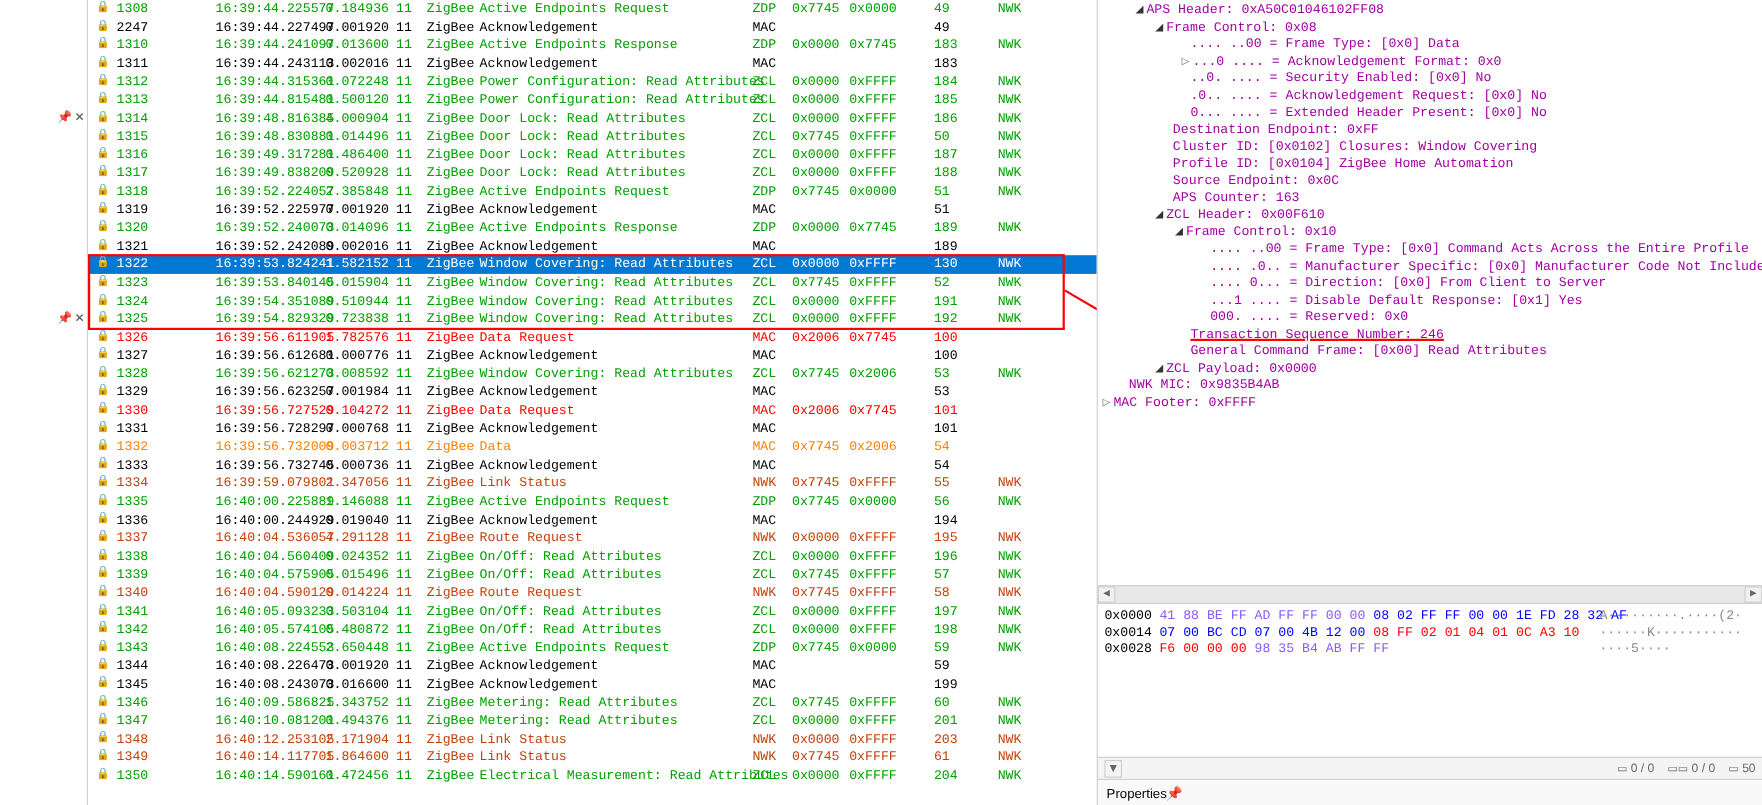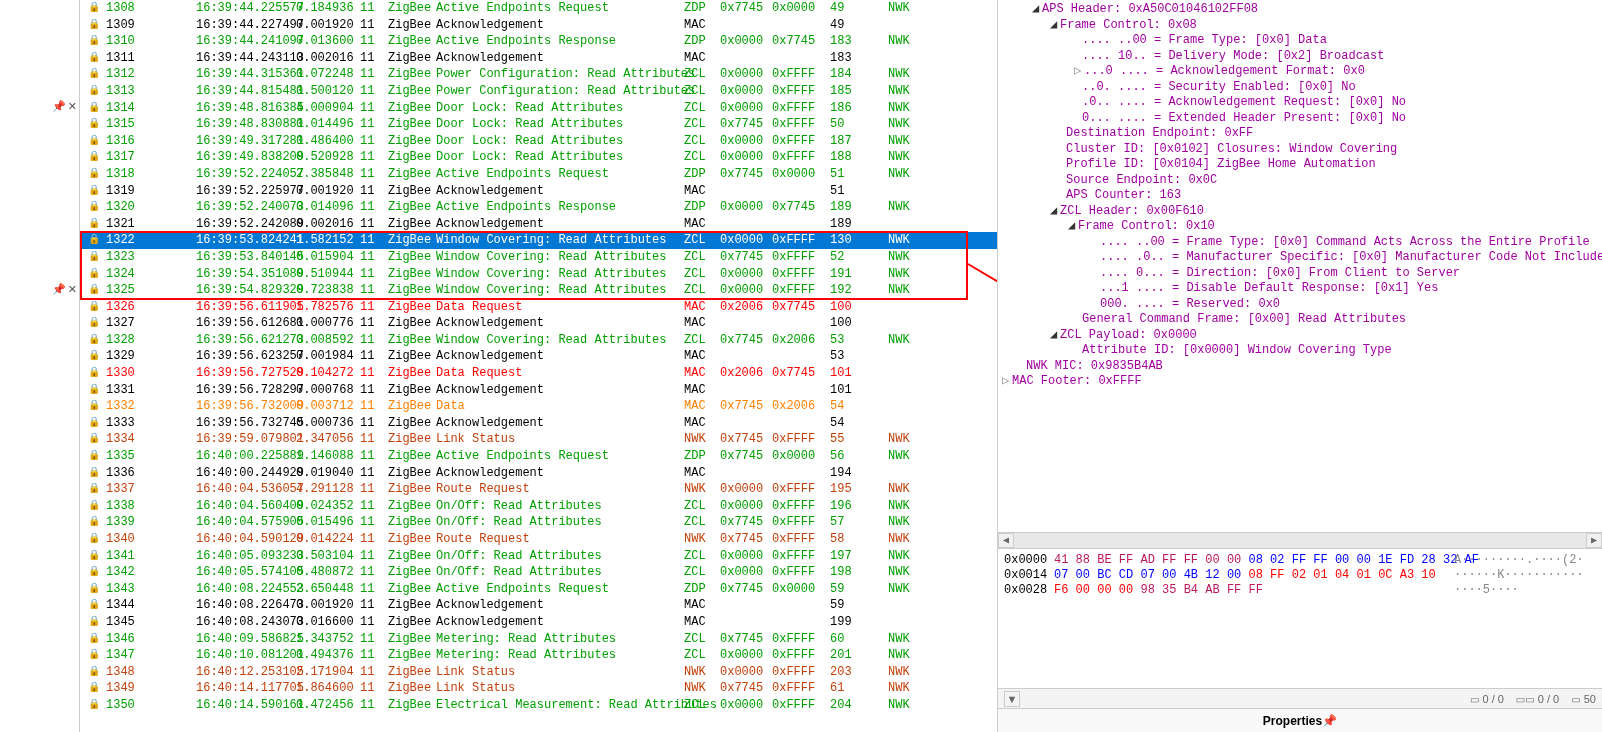--- a/index.html
+++ b/index.html
@@ -49,21 +49,21 @@
 .lock { width: 18px; color: #999; font-size: 10px; }
 .c-no { width: 90px; }
 .c-time { width: 100px; }
 .c-delta { width: 64px; }
 .c-ch { width: 28px; }
 .c-proto { width: 48px; }
 .c-info { width: 248px; }
 .c-layer { width: 36px; }
 .c-src { width: 52px; }
 .c-dst { width: 58px; }
-.c-seq { width: 58px; }
+.c-seq { width: 58px; margin-left: 19px; }
 .c-nwk { width: 40px; }
 .clr-black { color: #000; }
 .clr-green { color: #00a000; }
 .clr-blue { color: #c2410c; }
 .clr-orange { color: #ff8000; }
 .clr-red { color: #ff0000; }
 .highlight-box {
   position: absolute;
   border: 2px solid #ff0000;
   pointer-events: none;
@@ -107,21 +107,21 @@
 .hex-pane {
   height: 140px;
   border-top: 1px solid #ccc;
   padding: 4px 6px;
   overflow: hidden;
 }
 .hex-row { display: flex; white-space: nowrap; line-height: 15px; }
 .hex-addr { width: 50px; color: #000; }
 .hex-bytes { width: 400px; }
 .hex-ascii { color: #888; }
-.hex-b { color: #be185d; }
+.hex-b { color: #8b5cf6; }
 .hex-blue { color: #0000ff; }
 .hex-red { color: #ff0000; }
 .status-strip {
   height: 20px;
   border-top: 1px solid #ccc;
   background: #f4f4f4;
   display: flex;
   align-items: center;
   padding: 0 6px;
   justify-content: space-between;
@@ -137,23 +137,22 @@
 }
 .status-right { display: flex; gap: 12px; color: #666; }
 .props-header {
   height: 24px;
   border-top: 1px solid #ccc;
   background: #f9f9f9;
   padding: 4px 8px;
   font-family: Arial, sans-serif;
   font-size: 12px;
   display: flex;
-  justify-content: center;
+  justify-content: flex-start;
   align-items: center;
-  font-weight: bold;
 }
 .pin-glyph { font-size: 12px; color: #666; }
 .icon-frame { display: inline-block; font-size: 10px; color: #666; }
 </style>
 </head>
 <body>
 
 <div class="main">
   <div class="left-panels">
     <div class="pin-close top">
@@ -177,21 +176,21 @@
         <span class="c-proto clr-green">ZigBee</span>
         <span class="c-info clr-green">Active Endpoints Request</span>
         <span class="c-layer clr-green">ZDP</span>
         <span class="c-src clr-green">0x7745</span>
         <span class="c-dst clr-green">0x0000</span>
         <span class="c-seq clr-green">49</span>
         <span class="c-nwk clr-green">NWK</span>
       </div>
       <div class="row">
         <span class="lock">🔒</span>
-        <span class="c-no clr-black">1309</span>
+        <span class="c-no clr-black">2247</span>
         <span class="c-time clr-black">16:39:44.227497</span>
         <span class="c-delta clr-black">0.001920</span>
         <span class="c-ch clr-black">11</span>
         <span class="c-proto clr-black">ZigBee</span>
         <span class="c-info clr-black">Acknowledgement</span>
         <span class="c-layer clr-black">MAC</span>
         <span class="c-src clr-black"></span>
         <span class="c-dst clr-black"></span>
         <span class="c-seq clr-black">49</span>
         <span class="c-nwk clr-black"></span>
@@ -779,40 +778,39 @@
       </defs>
       <line id="arrow-line" stroke="#ff0000" stroke-width="2" marker-end="url(#arrowhead)" x1="8" y1="22" x2="110" y2="82"></line>
     </svg>
   </div>
 
   <div class="right-pane">
     <div class="tree-pane">
       <div class="tree-line" style="padding-left:30px"><span class="tri">◢</span><span class="prop">APS Header: 0xA50C01046102FF08</span></div>
       <div class="tree-line" style="padding-left:48px"><span class="tri">◢</span><span class="prop">Frame Control: 0x08</span></div>
       <div class="tree-line" style="padding-left:80px"><span class="prop">.... ..00 = Frame Type: [0x0] Data</span></div>
-      <div class="tree-line" style="padding-left:80px"><span class="prop">.... 10.. = Delivery Mode: [0x2] Broadcast</span></div>
       <div class="tree-line" style="padding-left:72px"><span class="tri" style="color:#888">▷</span><span class="prop">...0 .... = Acknowledgement Format: 0x0</span></div>
       <div class="tree-line" style="padding-left:80px"><span class="prop">..0. .... = Security Enabled: [0x0] No</span></div>
       <div class="tree-line" style="padding-left:80px"><span class="prop">.0.. .... = Acknowledgement Request: [0x0] No</span></div>
       <div class="tree-line" style="padding-left:80px"><span class="prop">0... .... = Extended Header Present: [0x0] No</span></div>
       <div class="tree-line" style="padding-left:64px"><span class="prop">Destination Endpoint: 0xFF</span></div>
       <div class="tree-line" style="padding-left:64px"><span class="prop">Cluster ID: [0x0102] Closures: Window Covering</span></div>
       <div class="tree-line" style="padding-left:64px"><span class="prop">Profile ID: [0x0104] ZigBee Home Automation</span></div>
       <div class="tree-line" style="padding-left:64px"><span class="prop">Source Endpoint: 0x0C</span></div>
       <div class="tree-line" style="padding-left:64px"><span class="prop">APS Counter: 163</span></div>
       <div class="tree-line" style="padding-left:48px"><span class="tri">◢</span><span class="prop">ZCL Header: 0x00F610</span></div>
       <div class="tree-line" style="padding-left:66px"><span class="tri">◢</span><span class="prop">Frame Control: 0x10</span></div>
       <div class="tree-line" style="padding-left:98px"><span class="prop">.... ..00 = Frame Type: [0x0] Command Acts Across the Entire Profile</span></div>
       <div class="tree-line" style="padding-left:98px"><span class="prop">.... .0.. = Manufacturer Specific: [0x0] Manufacturer Code Not Included</span></div>
       <div class="tree-line" style="padding-left:98px"><span class="prop">.... 0... = Direction: [0x0] From Client to Server</span></div>
       <div class="tree-line" style="padding-left:98px"><span class="prop">...1 .... = Disable Default Response: [0x1] Yes</span></div>
       <div class="tree-line" style="padding-left:98px"><span class="prop">000. .... = Reserved: 0x0</span></div>
+      <div class="tree-line" style="padding-left:80px"><span class="prop tsn-underline" id="tsn-node">Transaction Sequence Number: 246</span></div>
       <div class="tree-line" style="padding-left:80px"><span class="prop">General Command Frame: [0x00] Read Attributes</span></div>
       <div class="tree-line" style="padding-left:48px"><span class="tri">◢</span><span class="prop">ZCL Payload: 0x0000</span></div>
-      <div class="tree-line" style="padding-left:80px"><span class="prop">Attribute ID: [0x0000] Window Covering Type</span></div>
       <div class="tree-line" style="padding-left:24px"><span class="prop">NWK MIC: 0x9835B4AB</span></div>
       <div class="tree-line" style="padding-left:0px"><span class="tri" style="color:#888">▷</span><span class="prop">MAC Footer: 0xFFFF</span></div>
     </div>
 
     <div class="hscroll">
       <div class="arrow">◀</div>
       <div class="track"></div>
       <div class="arrow">▶</div>
     </div>
 

